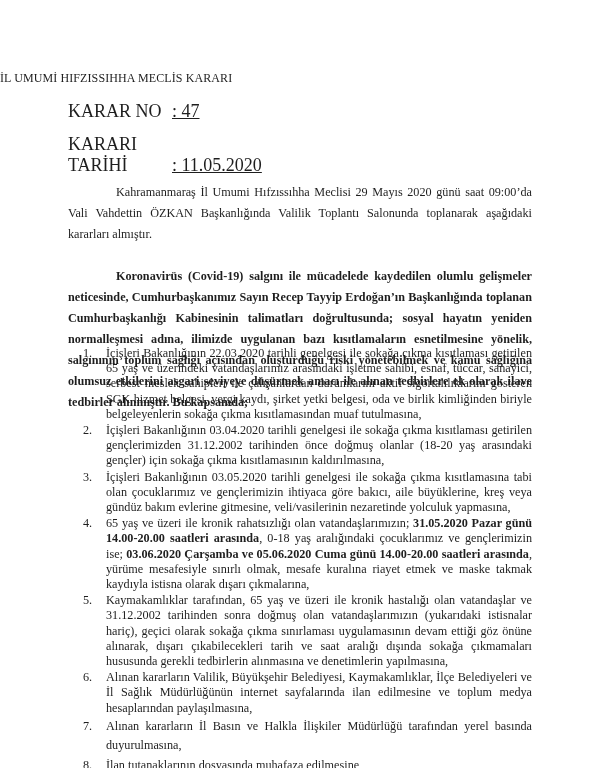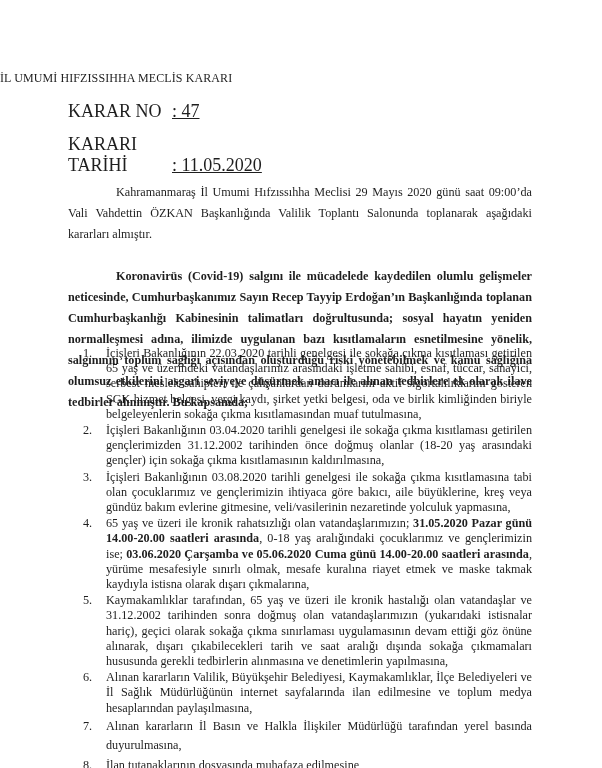--- a/index.html
+++ b/index.html
@@ -36,21 +36,21 @@
   </div>
 
   <div class="body">
     <p>Kahramanmaraş İl Umumi Hıfzıssıhha Meclisi 29 Mayıs 2020 günü saat 09:00’da Vali Vahdettin ÖZKAN Başkanlığında Valilik Toplantı Salonunda toplanarak aşağıdaki kararları almıştır.</p>
     <p>Koronavirüs (Covid-19) salgını ile mücadelede kaydedilen olumlu gelişmeler neticesinde, Cumhurbaşkanımız Sayın Recep Tayyip Erdoğan’ın Başkanlığında toplanan Cumhurbaşkanlığı Kabinesinin talimatları doğrultusunda; sosyal hayatın yeniden normalleşmesi adına, ilimizde uygulanan bazı kısıtlamaların esnetilmesine yönelik, salgınının toplum sağlığı açısından oluşturduğu riski yönetebilmek ve kamu sağlığına olumsuz etkilerini asgari seviyeye düşürmek amacı ile alınan tedbirlere ek olarak ilave tedbirler alınmıştır. Bu kapsamda;</p>
   </div>
 
   <ol class="items">
     <li><span class="num">1.</span><span>İçişleri Bakanlığının 22.03.2020 tarihli genelgesi ile sokağa çıkma kısıtlaması getirilen 65 yaş ve üzerindeki vatandaşlarımız arasındaki işletme sahibi, esnaf, tüccar, sanayici, serbest meslek sahipleri ile çalışanlardan durumlarını aktif sigortalılıklarını gösteren SGK hizmet belgesi, vergi kaydı, şirket yetki belgesi, oda ve birlik kimliğinden biriyle belgeleyenlerin sokağa çıkma kısıtlamasından muaf tutulmasına,</span></li>
     <li><span class="num">2.</span><span>İçişleri Bakanlığının 03.04.2020 tarihli genelgesi ile sokağa çıkma kısıtlaması getirilen gençlerimizden 31.12.2002 tarihinden önce doğmuş olanlar (18-20 yaş arasındaki gençler) için sokağa çıkma kısıtlamasının kaldırılmasına,</span></li>
-    <li><span class="num">3.</span><span>İçişleri Bakanlığının 03.08.2020 tarihli genelgesi ile sokağa çıkma kısıtlamasına tabi olan çocuklarımız ve gençlerimizin ihtiyaca göre bakıcı, aile büyüklerine, kreş veya gündüz bakım evlerine gitmesine, veli/vasilerinin nezaretinde yolculuk yapmasına,</span></li>
+    <li><span class="num">3.</span><span>İçişleri Bakanlığının 03.05.2020 tarihli genelgesi ile sokağa çıkma kısıtlamasına tabi olan çocuklarımız ve gençlerimizin ihtiyaca göre bakıcı, aile büyüklerine, kreş veya gündüz bakım evlerine gitmesine, veli/vasilerinin nezaretinde yolculuk yapmasına,</span></li>
     <li><span class="num">4.</span><span><span>65 yaş ve üzeri ile kronik rahatsızlığı olan vatandaşlarımızın; </span><b>31.05.2020 Pazar günü 14.00-20.00 saatleri arasında</b><span>, 0-18 yaş aralığındaki çocuklarımız ve gençlerimizin ise; </span><b>03.06.2020 Çarşamba ve 05.06.2020 Cuma günü 14.00-20.00 saatleri arasında</b><span>, yürüme mesafesiyle sınırlı olmak, mesafe kuralına riayet etmek ve maske takmak kaydıyla istisna olarak dışarı çıkmalarına,</span></span></li>
     <li><span class="num">5.</span><span>Kaymakamlıklar tarafından, 65 yaş ve üzeri ile kronik hastalığı olan vatandaşlar ve 31.12.2002 tarihinden sonra doğmuş olan vatandaşlarımızın (yukarıdaki istisnalar hariç), geçici olarak sokağa çıkma sınırlaması uygulamasının devam ettiği göz önüne alınarak, dışarı çıkabilecekleri tarih ve saat aralığı dışında sokağa çıkmamaları hususunda gerekli tedbirlerin alınmasına ve denetimlerin yapılmasına,</span></li>
     <li><span class="num">6.</span><span>Alınan kararların Valilik, Büyükşehir Belediyesi, Kaymakamlıklar, İlçe Belediyeleri ve İl Sağlık Müdürlüğünün internet sayfalarında ilan edilmesine ve toplum medya hesaplarından paylaşılmasına,</span></li>
     <li class="loose"><span class="num">7.</span><span>Alınan kararların İl Basın ve Halkla İlişkiler Müdürlüğü tarafından yerel basında duyurulmasına,</span></li>
     <li class="loose"><span class="num">8.</span><span>İlan tutanaklarının dosyasında muhafaza edilmesine,</span></li>
 
   </ol>
 </div>
 
 </body></html>

